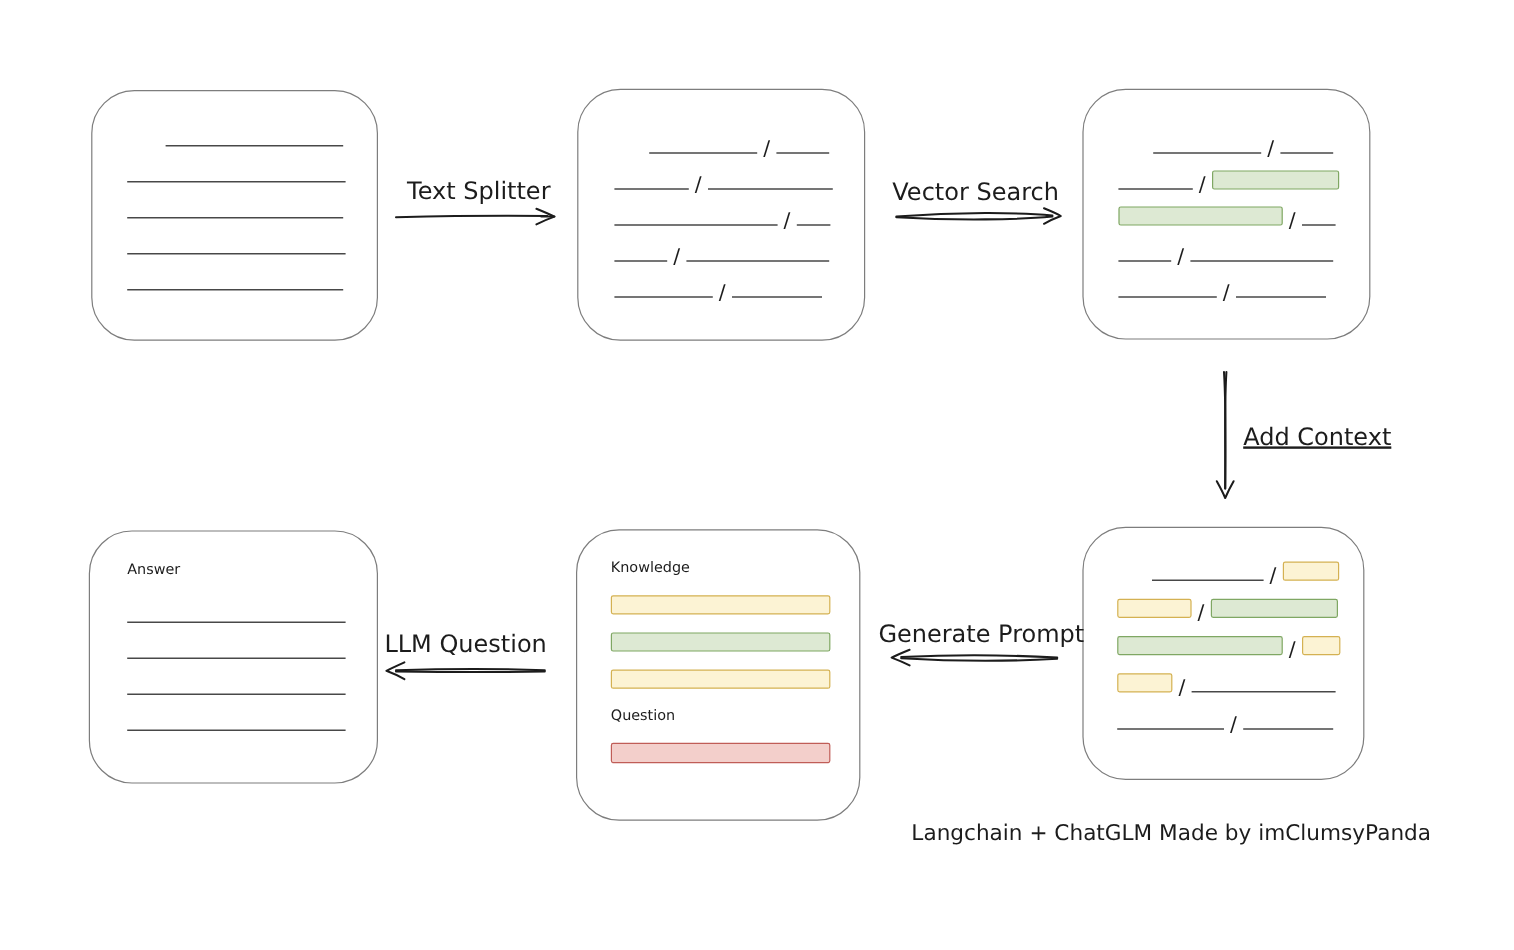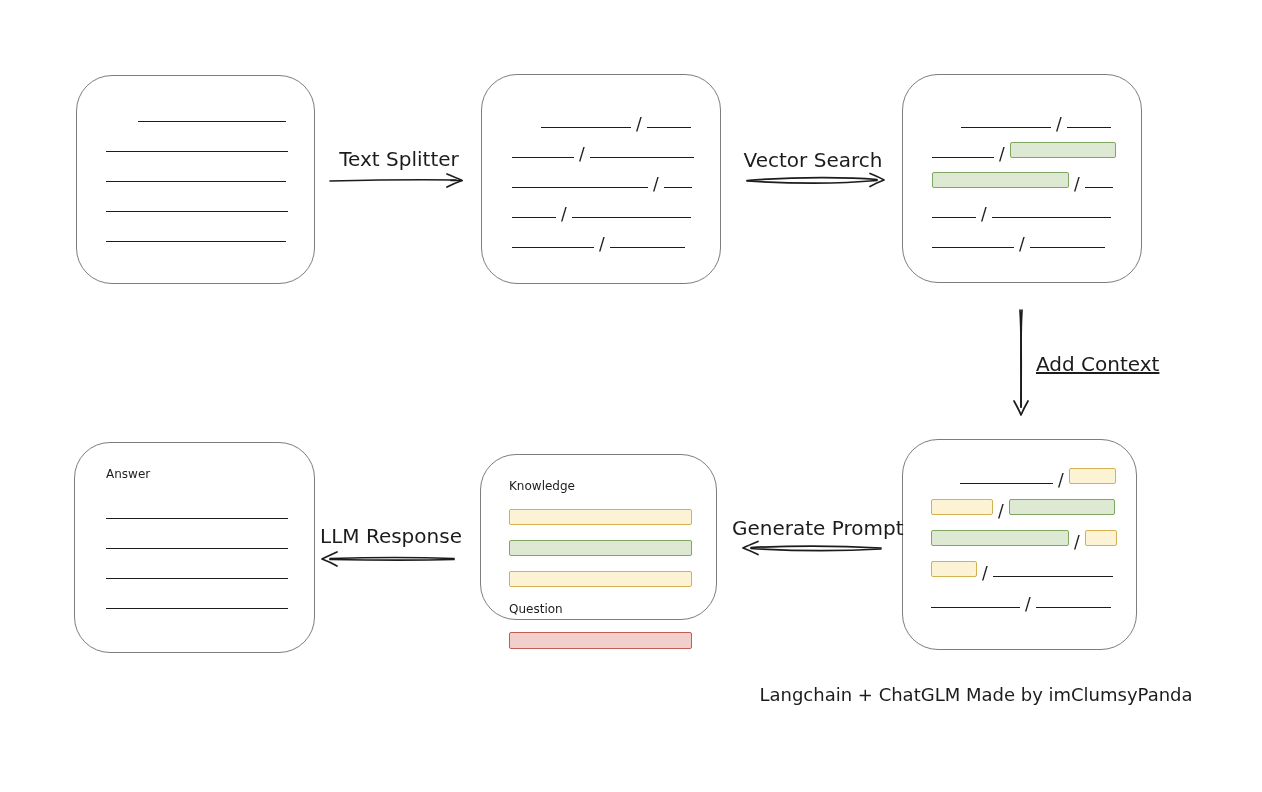--- a/index.html
+++ b/index.html
@@ -7,21 +7,21 @@
   body { font-family:"DejaVu Sans", sans-serif; color:var(--line,#1c1c1c); position:relative; }
 
   .canvas { position:absolute; inset:0; }
 
   
   .node { position:absolute; background:#ffffff; border:1.6px solid var(--box-border,#7d7d7d); border-radius:36px; }
   #node-document { left:76px;  top:75px;  width:239px; height:209px; padding:16px 0 0 29px; }
   #node-chunks   { left:481px; top:74px;  width:240px; height:210px; padding:23px 0 0 30px; }
   #node-vector   { left:902px; top:74px;  width:240px; height:209px; padding:23px 0 0 29px; }
   #node-context  { left:902px; top:439px; width:235px; height:211px; padding:13px 0 0 28px; }
-  #node-prompt   { left:480px; top:441px; width:237px; height:166px; padding:24px 0 0 28px;margin-top:13px; }
+  #node-prompt   { left:480px; top:441px; width:237px; height:243px; padding:24px 0 0 28px; }
   #node-answer   { left:74px;  top:442px; width:241px; height:211px; padding:24px 0 0 31px; }
 
   
   .seg-rows { display:flex; flex-direction:column; }
   .seg-row  { height:30px; display:flex; align-items:flex-end; }
   #node-context .seg-row { height:31px; }
   .line  { border-bottom:1.7px solid var(--line,#1c1c1c); }
   .gap   { height:1px; }
   .slash { font-size:17px; line-height:14px; margin:0 5px; transform:translateY(3px); }
   .chunk { height:16px; border-radius:2px; }
@@ -209,21 +209,21 @@
         <div class="bar yellow" style="width: 183px;"></div>
         <div class="bar green" style="width: 183px;"></div>
         <div class="bar yellow" style="width: 183px;"></div>
       </div>
     <div class="inner-label" id="label-question">Question</div>
     <div>
         <div class="bar red" style="width: 183px;"></div>
       </div>
   </div>
 
-  <div class="label" id="label-llm-response">LLM Response</div>
+  <div class="label" id="label-llm-response">LLM Question</div>
   <svg class="arrow" id="arrow-llm-response" width="142" height="24" viewBox="0 0 142 24">
     <path d="M138 11.5 C 95 10 48 10.5 14 11.5"></path>
     <path d="M138 12.5 C 95 13.5 48 13 14 12.5"></path>
     <path d="M21 5 Q 10 10 6 12 Q 14 15 21 19"></path>
   </svg>
 
   <div class="node" id="node-answer">
     <div class="inner-label">Answer</div>
     <div class="seg-rows">
         <div class="seg-row">

